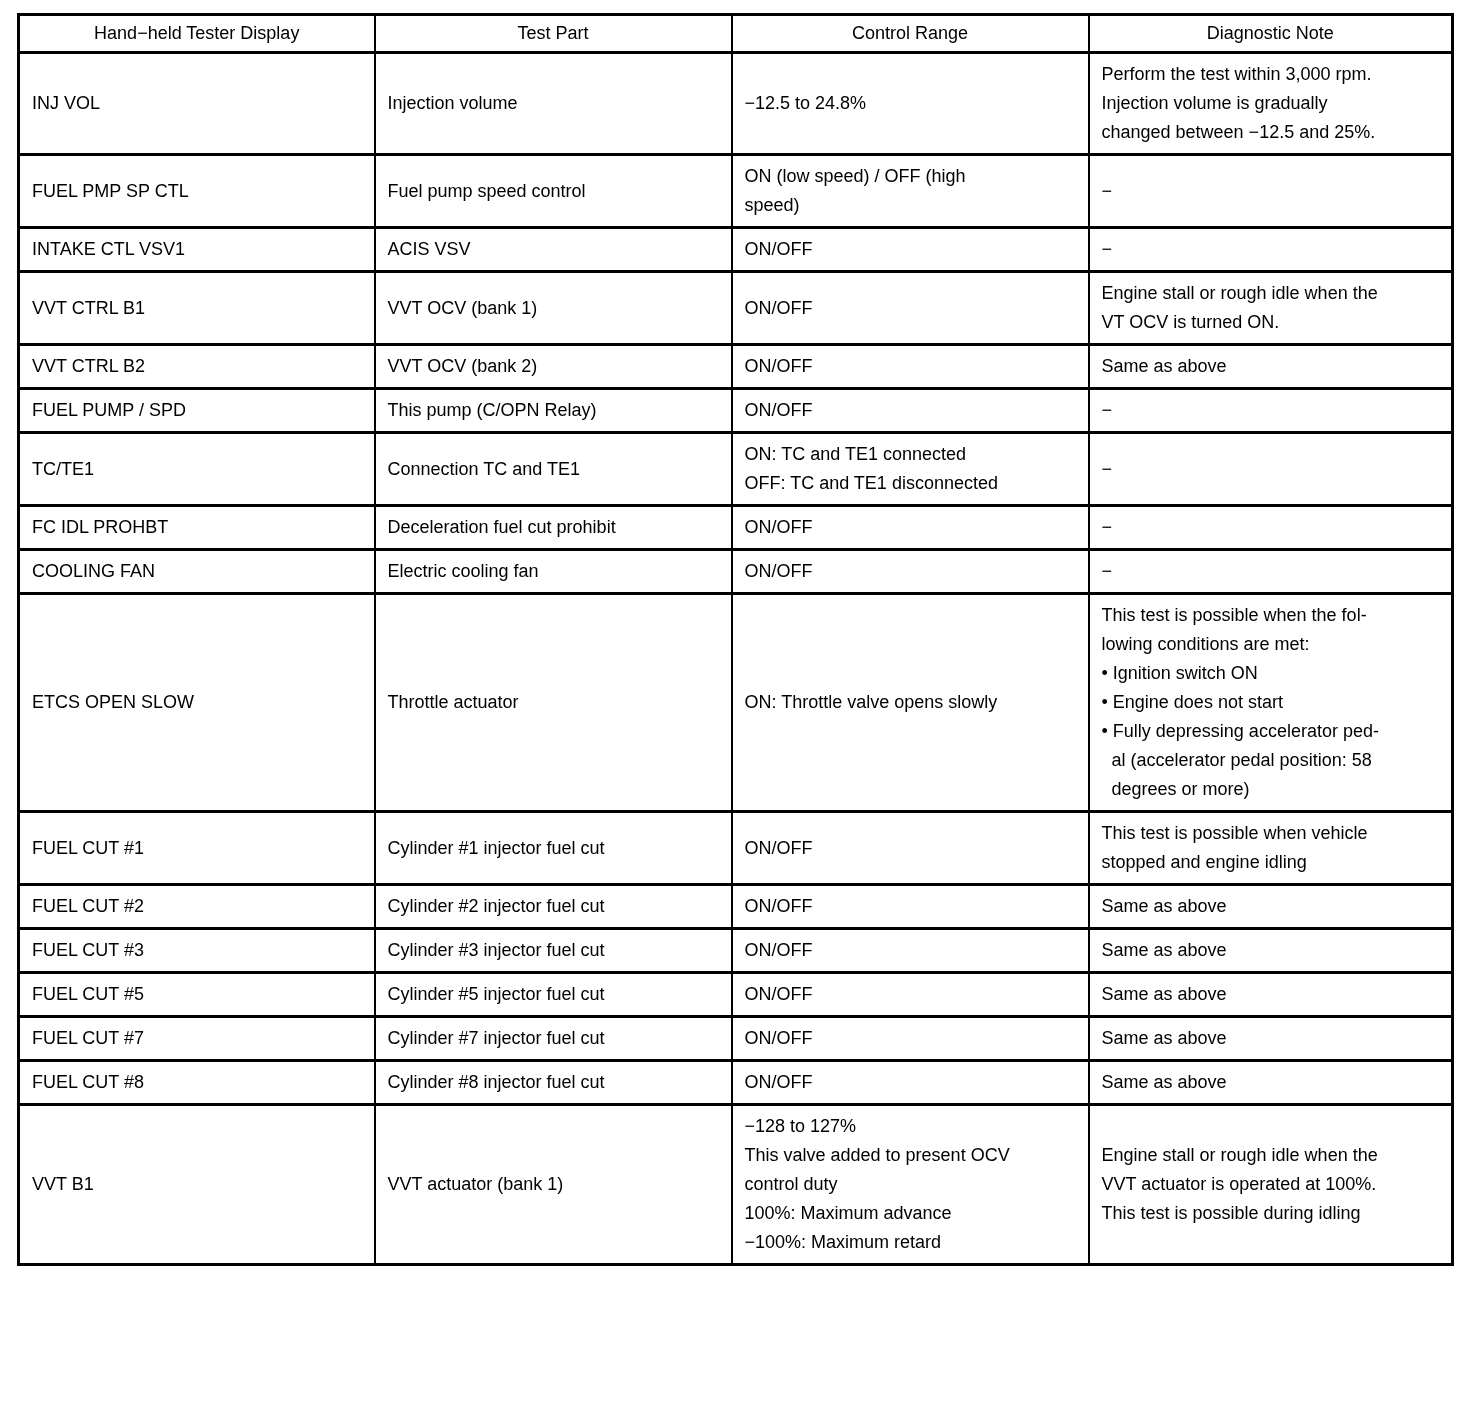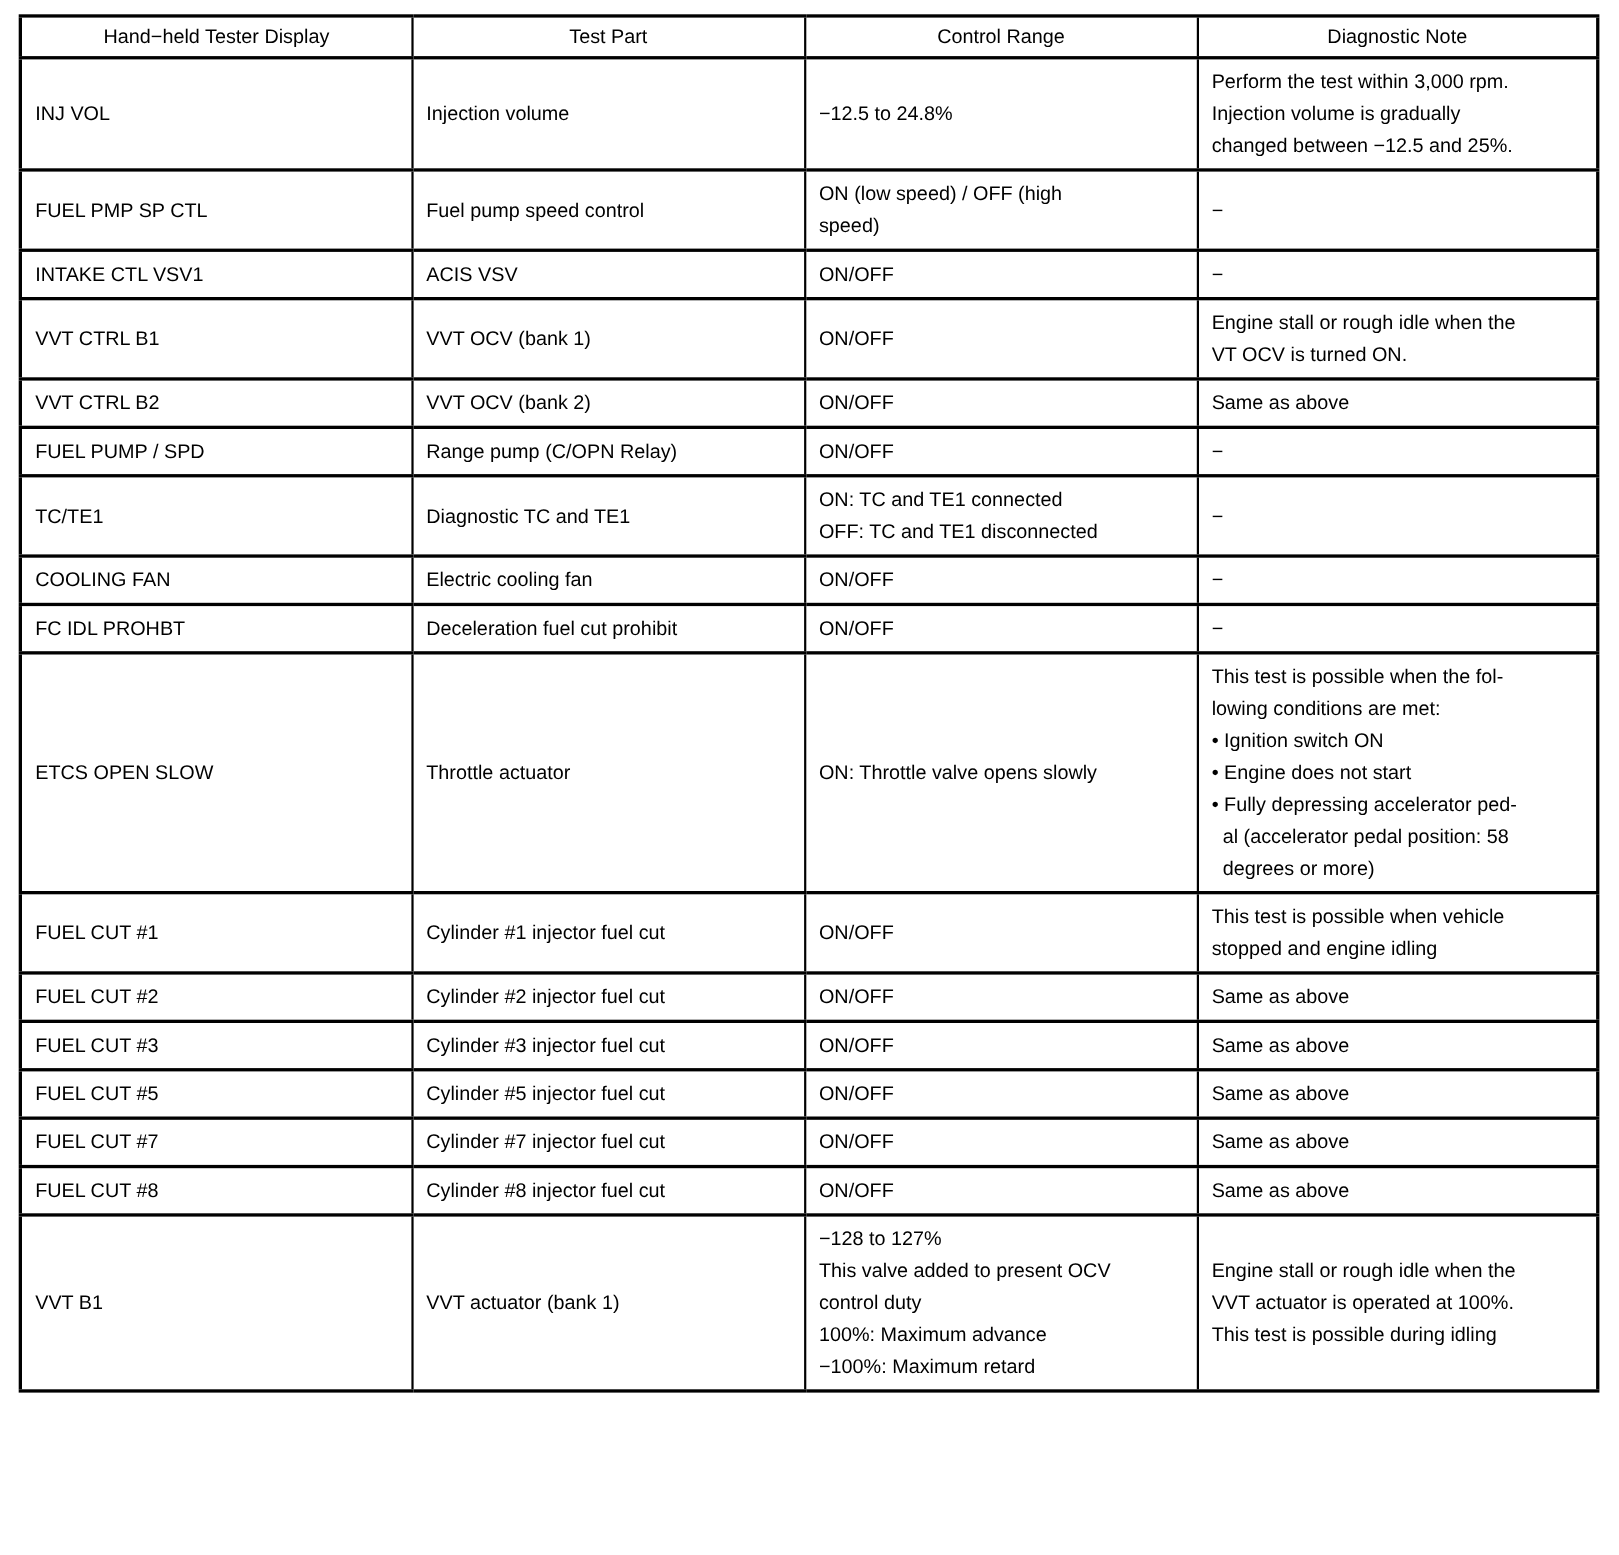--- a/index.html
+++ b/index.html
@@ -94,40 +94,40 @@
 VT OCV is turned ON.</td>
         </tr>
         <tr>
           <td>VVT CTRL B2</td>
           <td>VVT OCV (bank 2)</td>
           <td>ON/OFF</td>
           <td>Same as above</td>
         </tr>
         <tr>
           <td>FUEL PUMP / SPD</td>
-          <td>Range pump (C/OPN Relay)</td>
+          <td>This pump (C/OPN Relay)</td>
           <td>ON/OFF</td>
           <td>−</td>
         </tr>
         <tr>
           <td>TC/TE1</td>
-          <td>Diagnostic TC and TE1</td>
+          <td>Connection TC and TE1</td>
           <td>ON: TC and TE1 connected
 OFF: TC and TE1 disconnected</td>
           <td>−</td>
         </tr>
         <tr>
-          <td>COOLING FAN</td>
-          <td>Electric cooling fan</td>
+          <td>FC IDL PROHBT</td>
+          <td>Deceleration fuel cut prohibit</td>
           <td>ON/OFF</td>
           <td>−</td>
         </tr>
         <tr>
-          <td>FC IDL PROHBT</td>
-          <td>Deceleration fuel cut prohibit</td>
+          <td>COOLING FAN</td>
+          <td>Electric cooling fan</td>
           <td>ON/OFF</td>
           <td>−</td>
         </tr>
         <tr>
           <td>ETCS OPEN SLOW</td>
           <td>Throttle actuator</td>
           <td>ON: Throttle valve opens slowly</td>
           <td>This test is possible when the fol-
 lowing conditions are met:
 • Ignition switch ON

